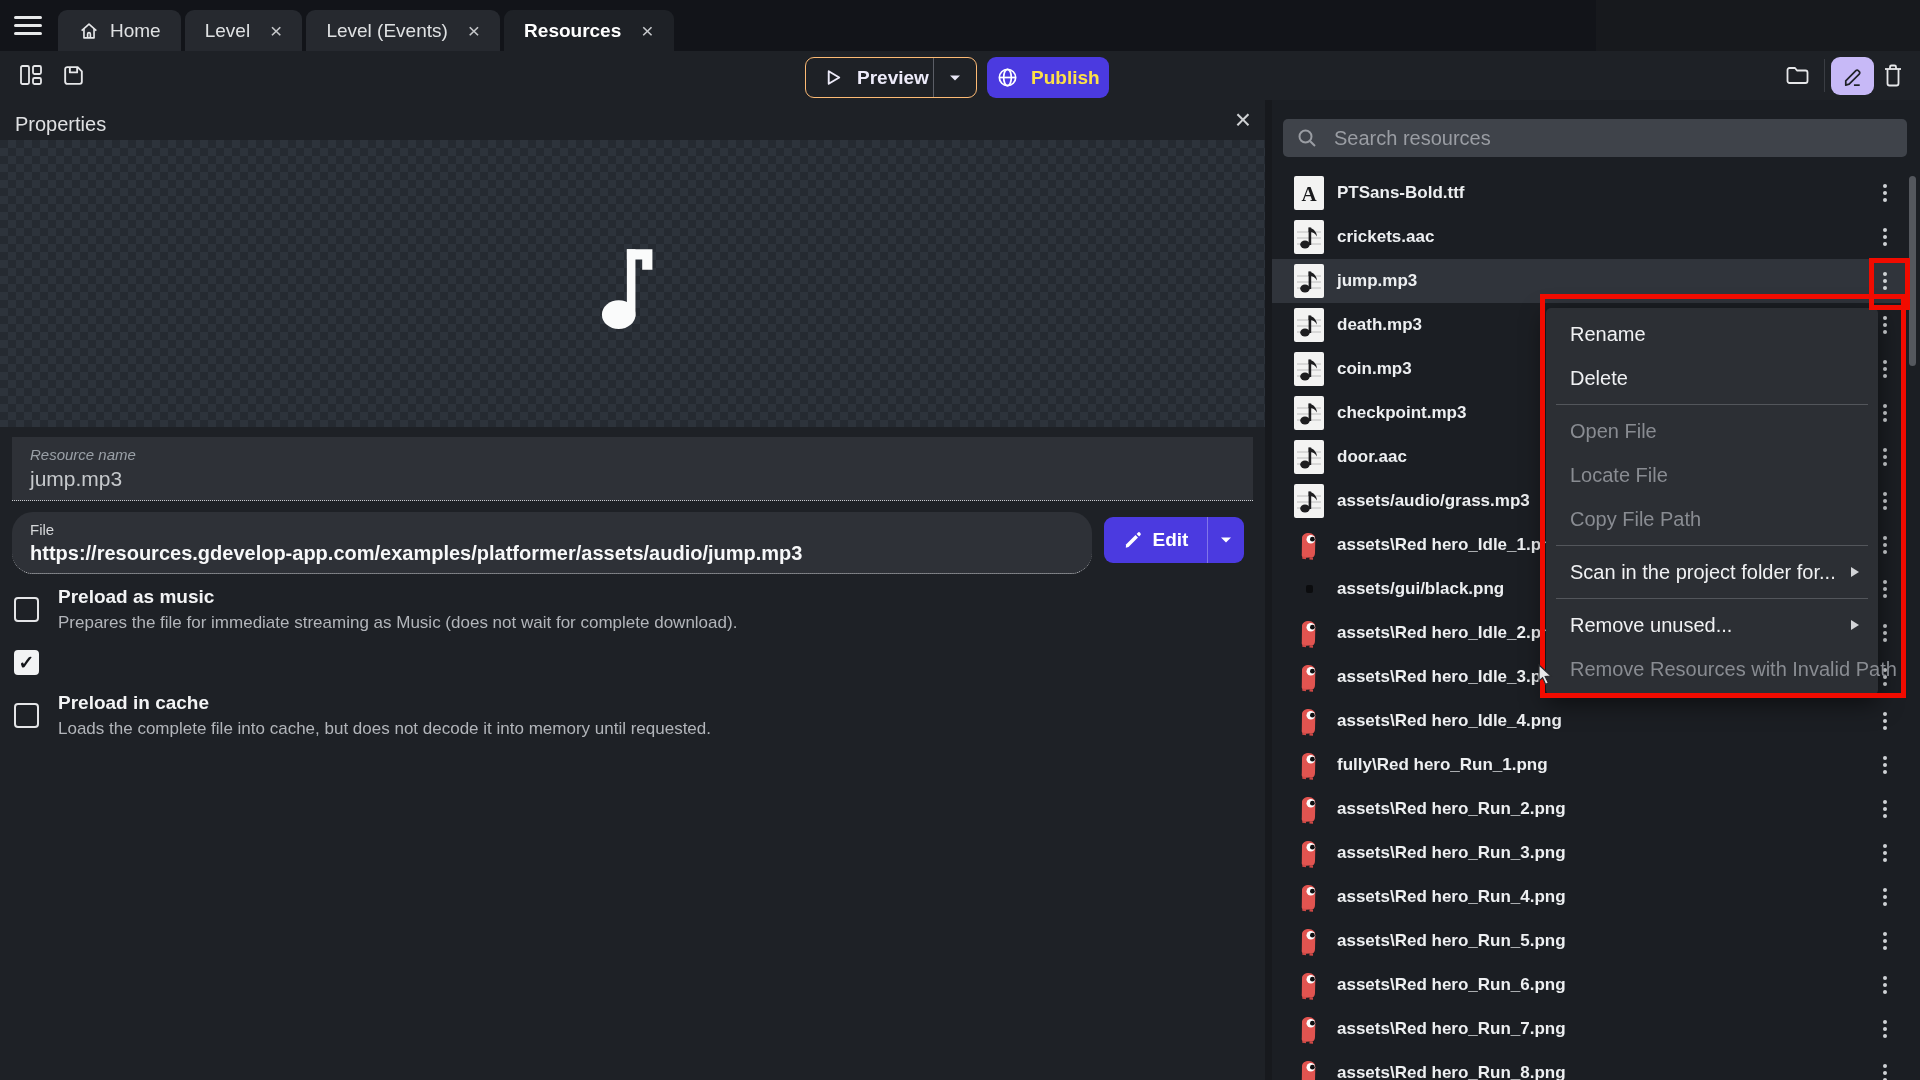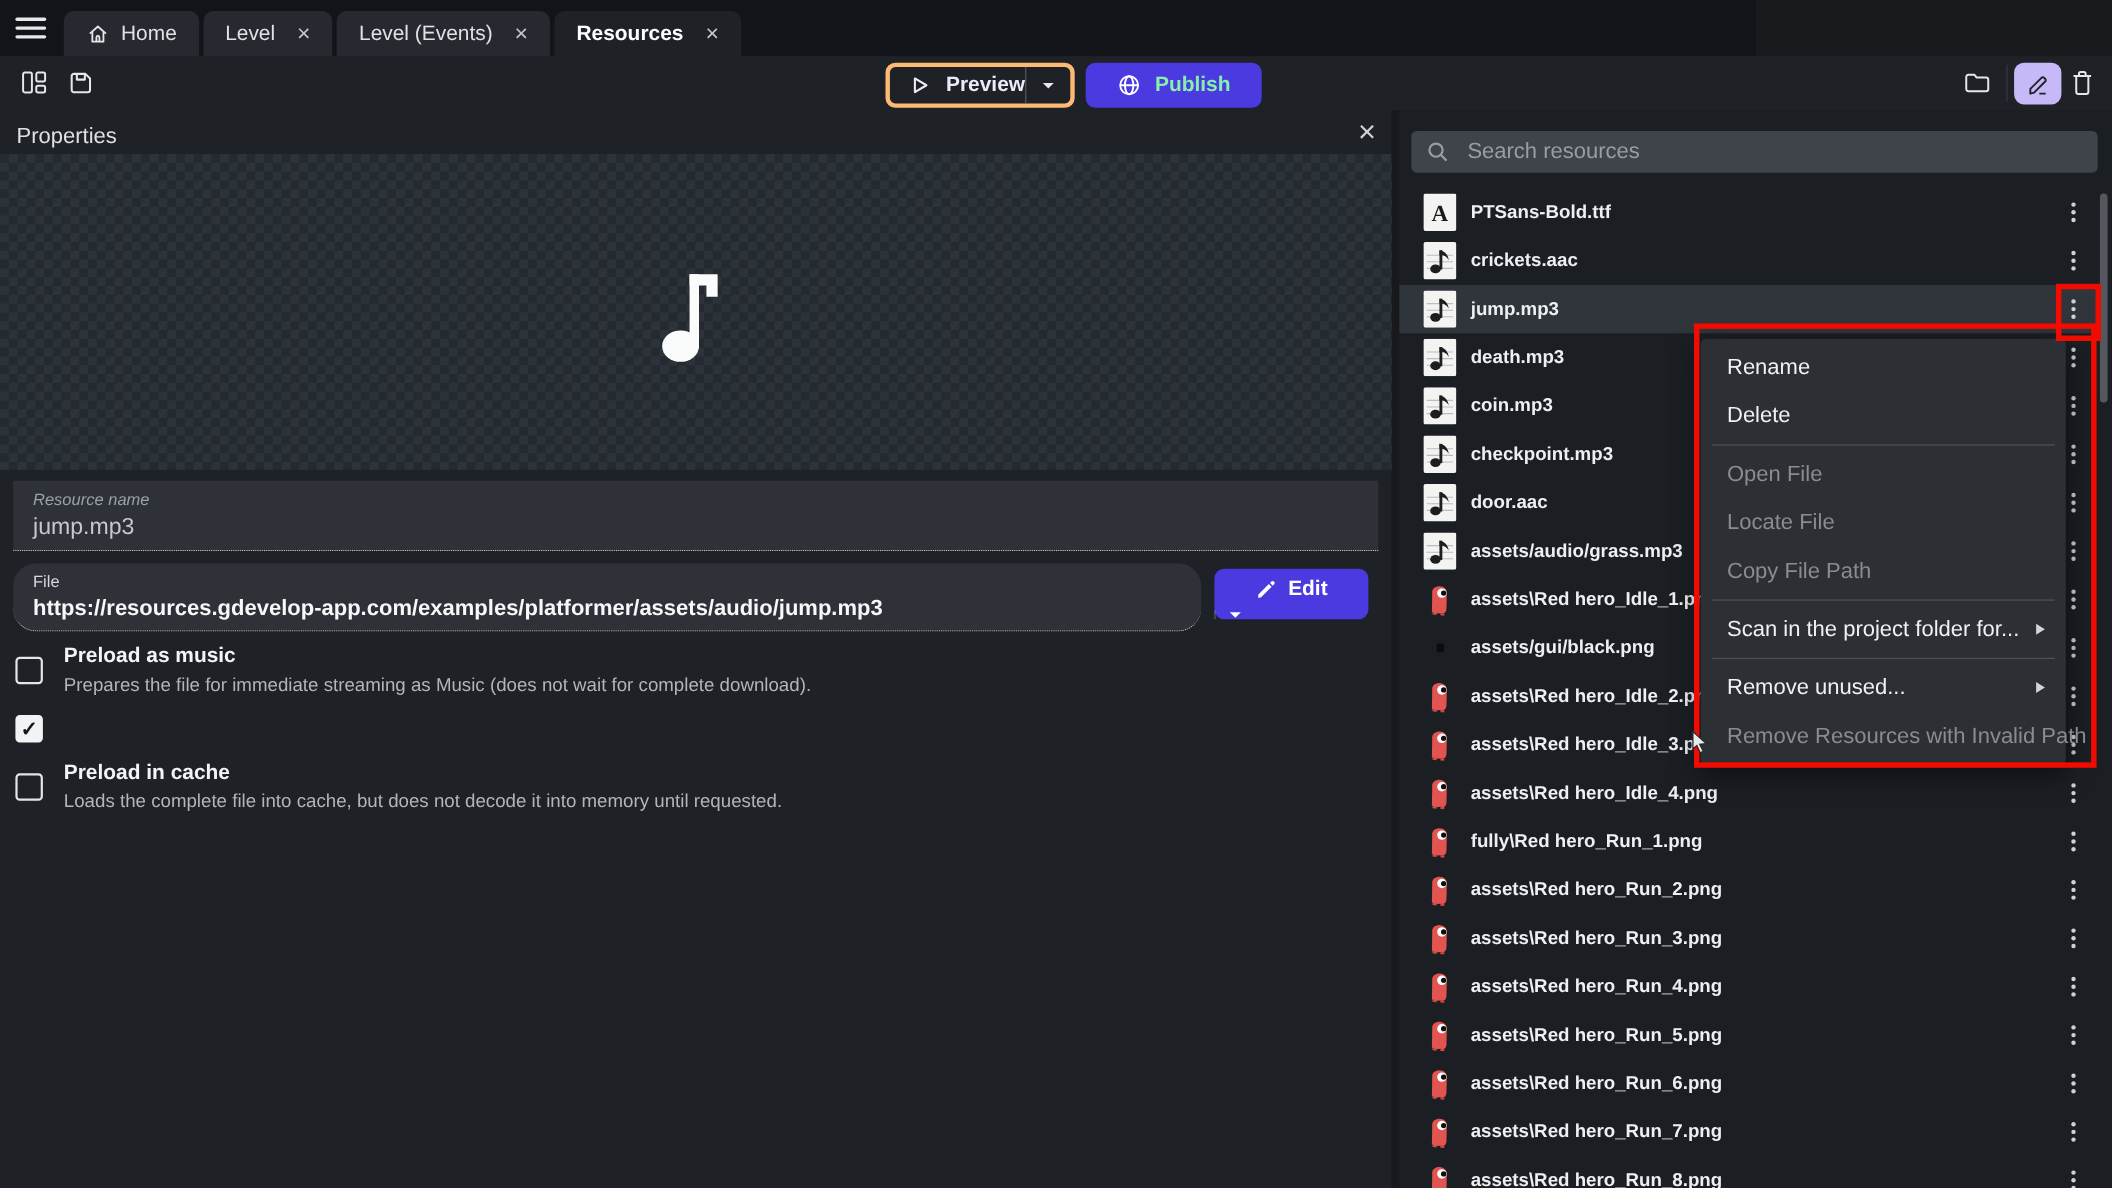--- a/index.html
+++ b/index.html
@@ -13,27 +13,27 @@
   .tabs{position:absolute;left:58px;bottom:0;display:flex;gap:4px;align-items:flex-end;}
   .tab{height:41px;display:flex;align-items:center;gap:10px;padding:0 20px;background:#26292f;
        border-radius:9px 9px 0 0;font-size:19px;color:#dfe1e3;white-space:nowrap;cursor:pointer;}
   .tab.active{background:#1e2126;color:#ffffff;font-weight:bold;}
   .tab-ic{display:flex;align-items:center;}
   .tclose{font-size:21px;color:#c6c8cb;margin-left:10px;font-weight:normal;}
 
   
   .toolbar{position:absolute;left:0;top:51px;width:1920px;height:49px;background:#1e2126;}
   .icon-btn{position:absolute;width:38px;height:38px;top:5px;display:flex;align-items:center;justify-content:center;cursor:pointer;}
-  .preview-btn{position:absolute;left:805px;top:6px;width:172px;height:41px;border:4px solid #fdba74;
+  .preview-btn{position:absolute;left:805px;top:6px;width:172px;height:41px;border:1px solid #fdba74;
        border-radius:9px;display:flex;align-items:stretch;box-sizing:border-box;cursor:pointer;background:transparent;}
   .preview-main{flex:1;display:flex;align-items:center;gap:13px;padding-left:17px;
        font-weight:bold;font-size:19px;color:#edebfa;}
   .preview-caret{width:42px;border-left:1px solid #5b5e66;display:flex;align-items:center;justify-content:center;}
-  .publish-btn{position:absolute;left:987px;top:6px;height:41px;padding:0 28px;background:#4b3ae0;
-       border-radius:9px;display:flex;align-items:center;gap:12px;font-weight:bold;font-size:19px;color:#86efac;cursor:pointer;}
+  .publish-btn{position:absolute;left:987px;top:6px;height:41px;padding:0 9px;background:#4b3ae0;
+       border-radius:9px;display:flex;align-items:center;gap:12px;font-weight:bold;font-size:19px;color:#fde047;cursor:pointer;}
   .tb-divider{position:absolute;left:1824px;top:8px;width:1px;height:33px;background:#3a3d43;}
   .pencil-btn{position:absolute;left:1831px;top:6px;width:43px;height:38px;background:#c7b9f7;
        border-radius:9px;display:flex;align-items:center;justify-content:center;cursor:pointer;}
 
   
   .props{position:absolute;left:0;top:100px;width:1265px;height:980px;background:#1e2126;}
   .props-title{position:absolute;left:15px;top:13px;font-size:20px;color:#dfe0e2;}
   .props-close{position:absolute;right:14px;top:6px;font-size:28px;color:#cfd1d3;line-height:1;cursor:pointer;}
   .preview-area{position:absolute;left:0;top:40px;width:1265px;height:287px;
        background-color:#252a31;
@@ -44,21 +44,21 @@
   .field{position:absolute;background:#2e3137;border-bottom:1px dotted #c9cbce;box-sizing:border-box;cursor:text;}
   .f-name{left:12px;top:337px;width:1241px;height:64px;}
   .f-file{left:12px;top:412px;width:1080px;height:62px;border-radius:21px;}
   .flabel{position:absolute;left:18px;top:9px;font-size:15px;}
   .f-name .flabel{color:#9aa0a7;font-style:italic;}
   .f-file .flabel{color:#d6d8da;}
   .fvalue{position:absolute;left:18px;top:30px;font-size:21px;white-space:nowrap;}
   .f-name .fvalue{color:#c6c9cc;}
   .f-file .fvalue{color:#f7f8f9;font-weight:bold;font-size:20px;}
   .edit-btn{position:absolute;left:1104px;top:417px;width:140px;height:46px;background:#4b3ae0;
-       border-radius:9px;display:flex;align-items:stretch;cursor:pointer;flex-direction:column;}
+       border-radius:9px;display:flex;align-items:stretch;cursor:pointer;}
   .edit-main{flex:1;display:flex;align-items:center;justify-content:center;gap:10px;
        font-size:19px;font-weight:bold;color:#fff;}
   .edit-caret{width:36px;border-left:1px solid rgba(255,255,255,.3);display:flex;align-items:center;justify-content:center;}
 
   .prefs{position:absolute;left:14px;top:486px;width:1150px;display:flex;flex-direction:column;gap:17px;}
   .pref{display:flex;gap:19px;align-items:center;cursor:pointer;}
   .cb{width:25px;height:25px;border:2.5px solid #e4e5e7;border-radius:4px;box-sizing:border-box;flex:none;
       display:flex;align-items:center;justify-content:center;}
   .cb.checked{background:#f2f3f4;border-color:#f2f3f4;}
   .cb.checked::after{content:"\2713";color:#14161a;font-size:19px;font-weight:bold;}

